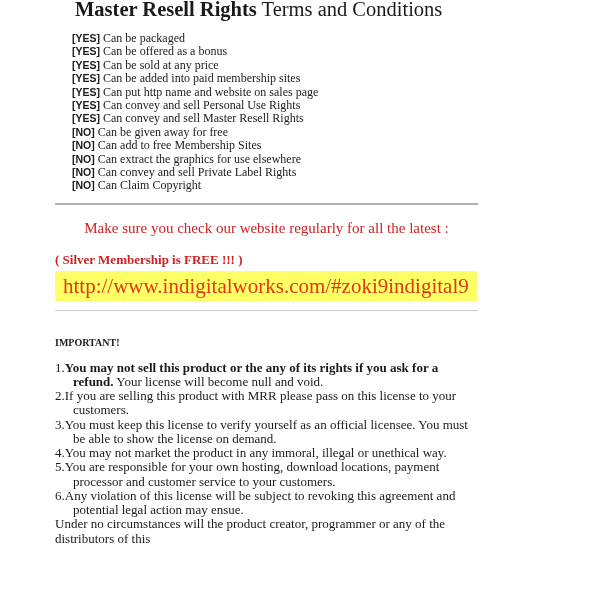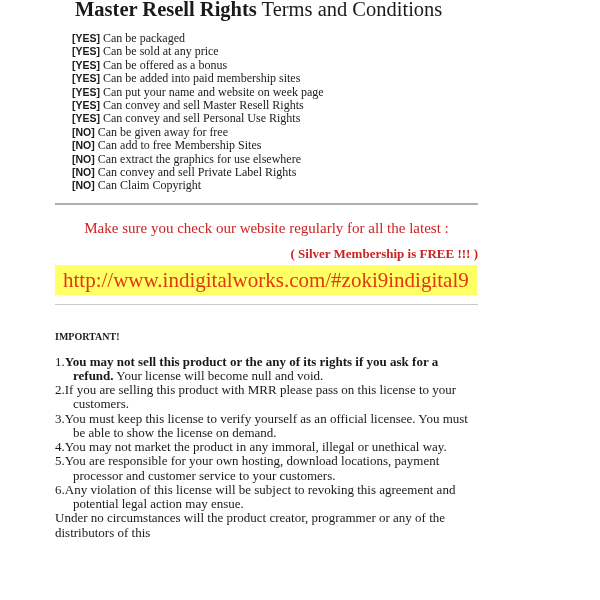--- a/index.html
+++ b/index.html
@@ -46,22 +46,22 @@
     font-size: 15px;
     line-height: 17px;
   }
   .promo-body {
     margin-top: 13px;
     font-size: 13px;
     line-height: 15.6px;
   }
   .promo-body .wish { display: block; }
   .membership-note {
-    margin-top: 9px;
-    text-align: right;
+    margin-top: 15px;
+    text-align: left;
     color: #cc2222;
     font-weight: 700;
     font-size: 13px;
     line-height: 15px;
   }
   .url-line { margin-top: 8px; text-align: left; }
   .url-link {
     font-size: 21px;
     line-height: 23px;
     color: #e0380f;
@@ -97,26 +97,26 @@
 </style>
 </head>
 <body>
 
 <div class="page">
 
   <h1 class="doc-title"><b>Master Resell Rights</b><span> Terms and Conditions</span></h1>
 
   <ul class="rights-list">
     <li><span class="flag">[YES]</span> <span>Can be packaged</span></li>
+    <li><span class="flag">[YES]</span> <span>Can be offered as a bonus</span></li>
     <li><span class="flag">[YES]</span> <span>Can be sold at any price</span></li>
-    <li><span class="flag">[YES]</span> <span>Can be offered as a bonus</span></li>
     <li><span class="flag">[YES]</span> <span>Can be added into paid membership sites</span></li>
-    <li><span class="flag">[YES]</span> <span>Can put your name and website on week page</span></li>
+    <li><span class="flag">[YES]</span> <span>Can put http name and website on sales page</span></li>
+    <li><span class="flag">[YES]</span> <span>Can convey and sell Personal Use Rights</span></li>
     <li><span class="flag">[YES]</span> <span>Can convey and sell Master Resell Rights</span></li>
-    <li><span class="flag">[YES]</span> <span>Can convey and sell Personal Use Rights</span></li>
     <li><span class="flag">[NO]</span> <span>Can be given away for free</span></li>
     <li><span class="flag">[NO]</span> <span>Can add to free Membership Sites</span></li>
     <li><span class="flag">[NO]</span> <span>Can extract the graphics for use elsewhere</span></li>
     <li><span class="flag">[NO]</span> <span>Can convey and sell Private Label Rights</span></li>
     <li><span class="flag">[NO]</span> <span>Can Claim Copyright</span></li>
   </ul>
 
   <hr class="hr-top">
 
   <p class="promo-heading">Make sure you check our website regularly for all the latest :</p>

